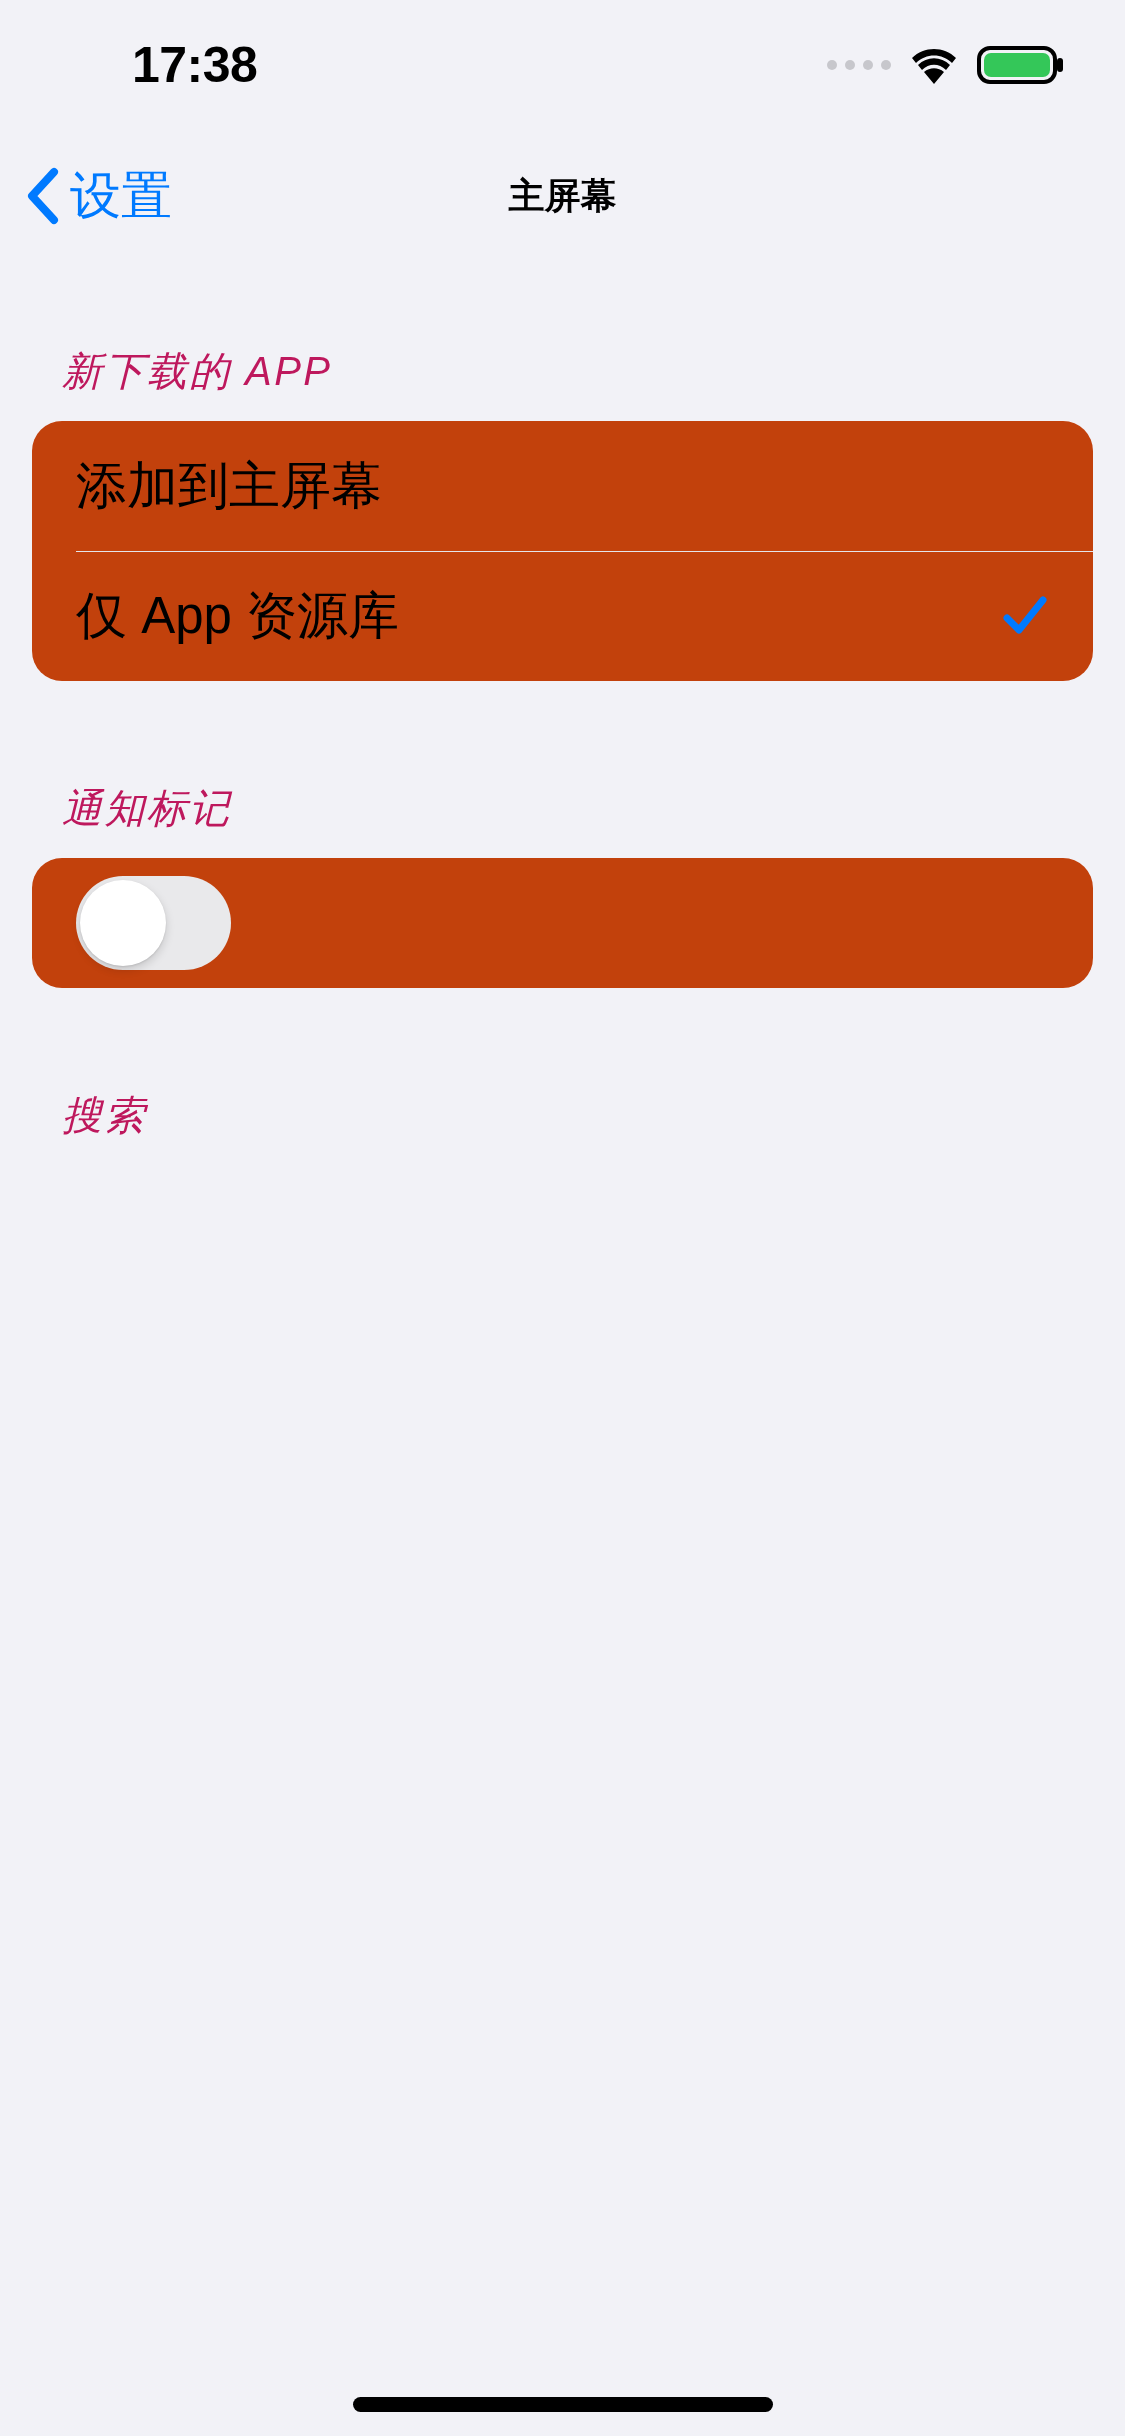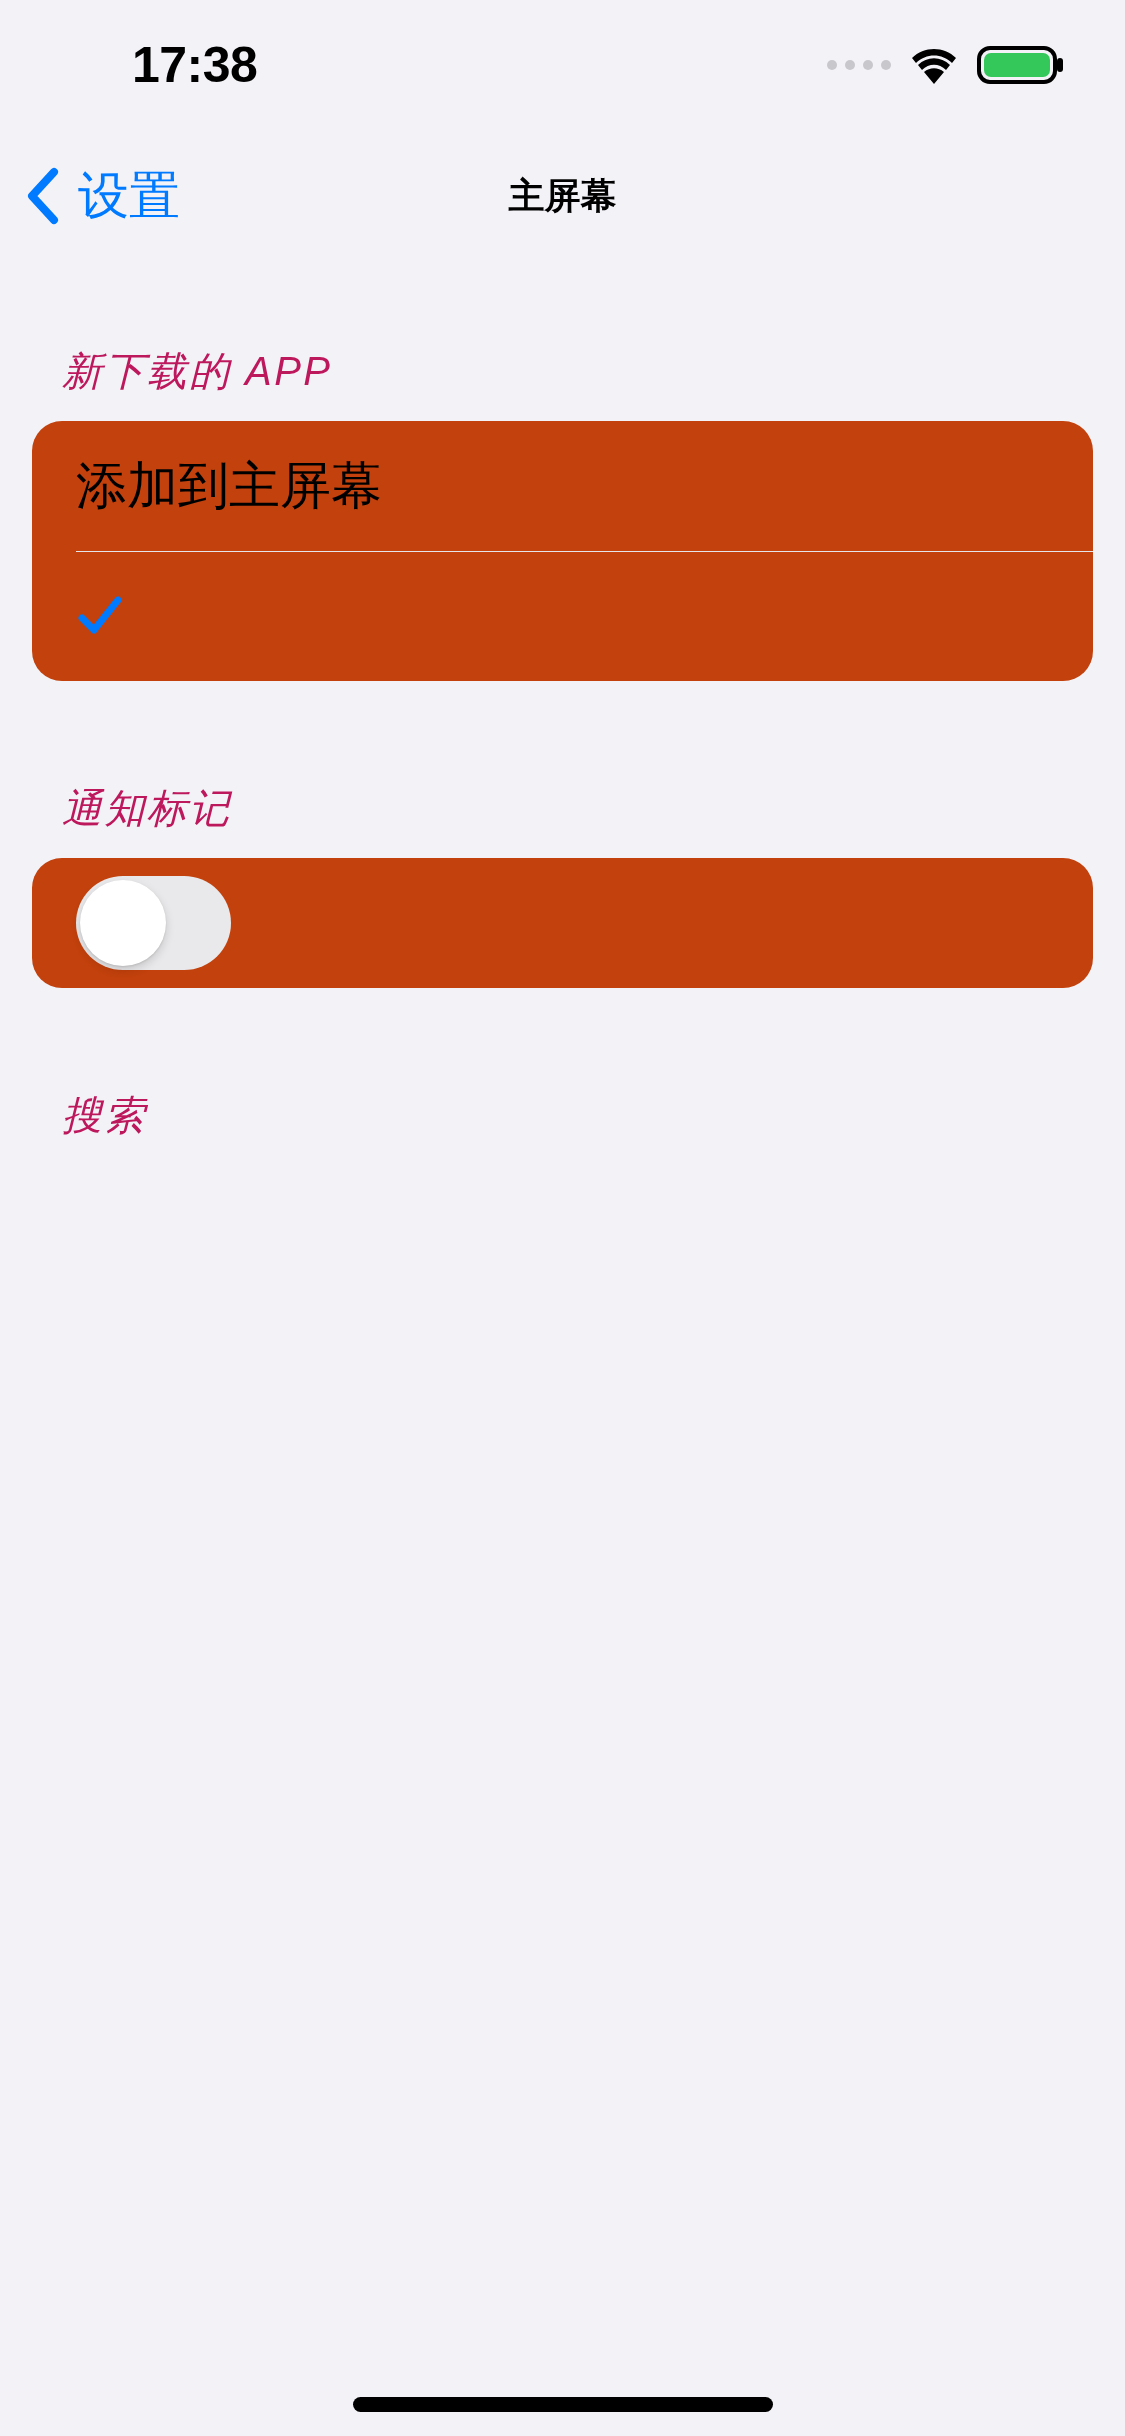--- a/index.html
+++ b/index.html
@@ -60,21 +60,21 @@
     .nav-bar {
       height: 132px;
       display: flex;
       align-items: center;
       position: relative;
       padding: 0 24px;
     }
     .nav-back {
       display: flex;
       align-items: center;
-      gap: 18px;
+      gap: 10px;
       color: #007aff;
       font-size: 51px;
     }
     .nav-back svg {
       width: 36px;
       height: 60px;
       display: block;
     }
     .nav-title {
       position: absolute;
@@ -207,20 +207,21 @@
 </div>
 
 <div class="content">
 
   <div class="section-header">新下载的 APP</div>
   <div class="list-group">
     <div class="list-item">
       <div class="list-label">添加到主屏幕</div>
     </div>
     <div class="list-item">
+      <div class="list-label">仅 App 资源库</div>
       <div class="checkmark-icon">
         <svg viewBox="0 0 48 48">
           <polyline points="6,26 18,38 42,8" fill="none" stroke="#007aff" stroke-width="7" stroke-linecap="round" stroke-linejoin="round"></polyline>
         </svg>
       </div>
     </div>
   </div>
 
   <div class="spacer"></div>
 

